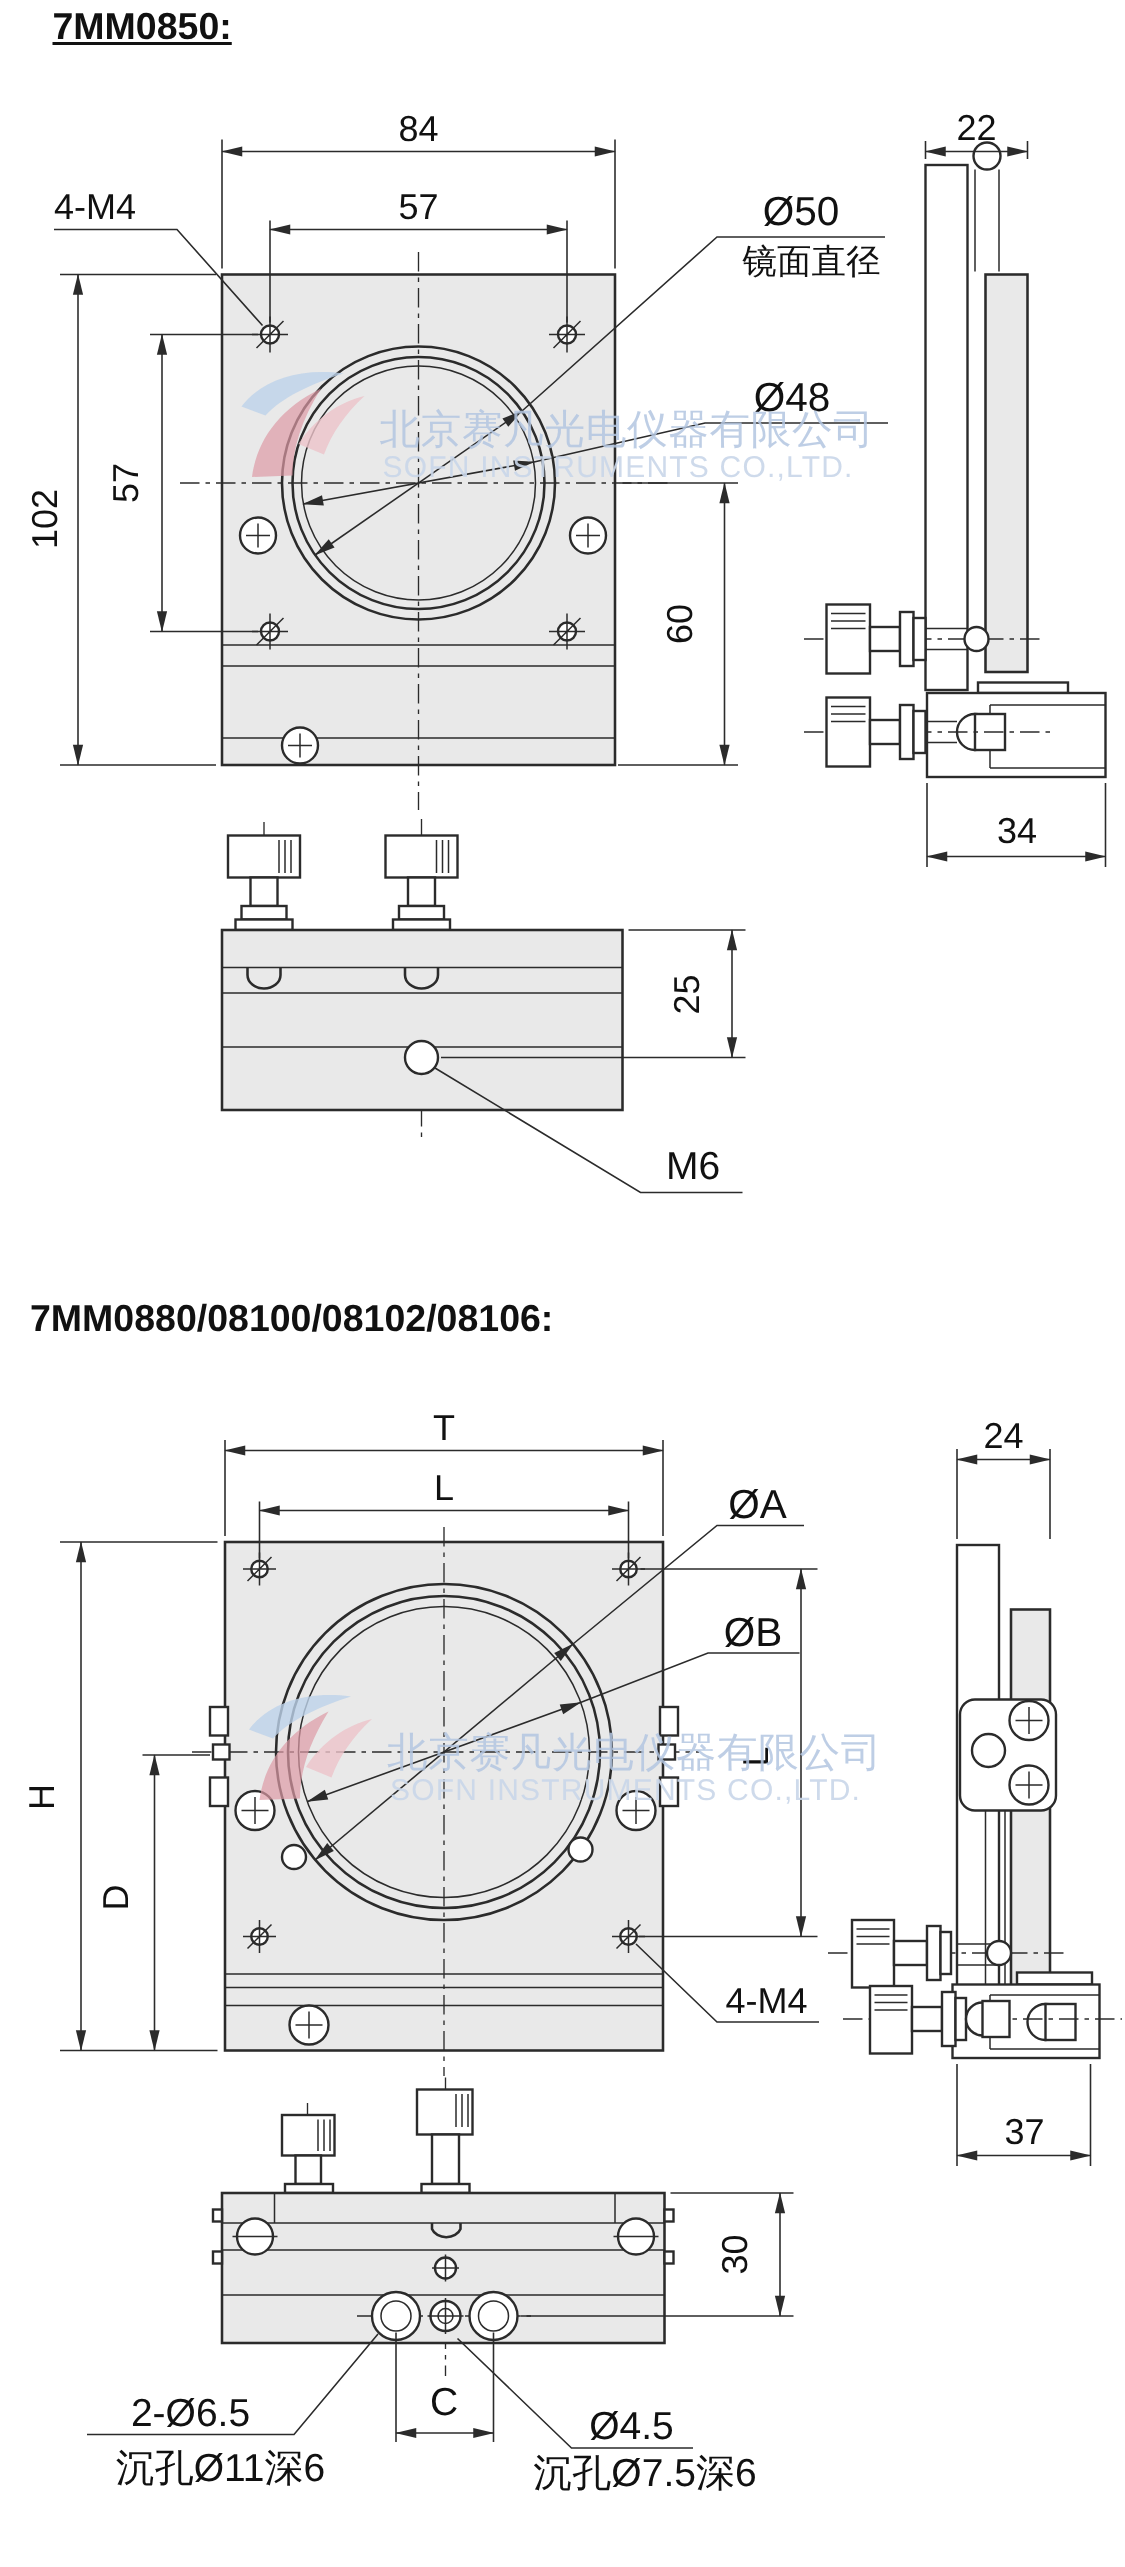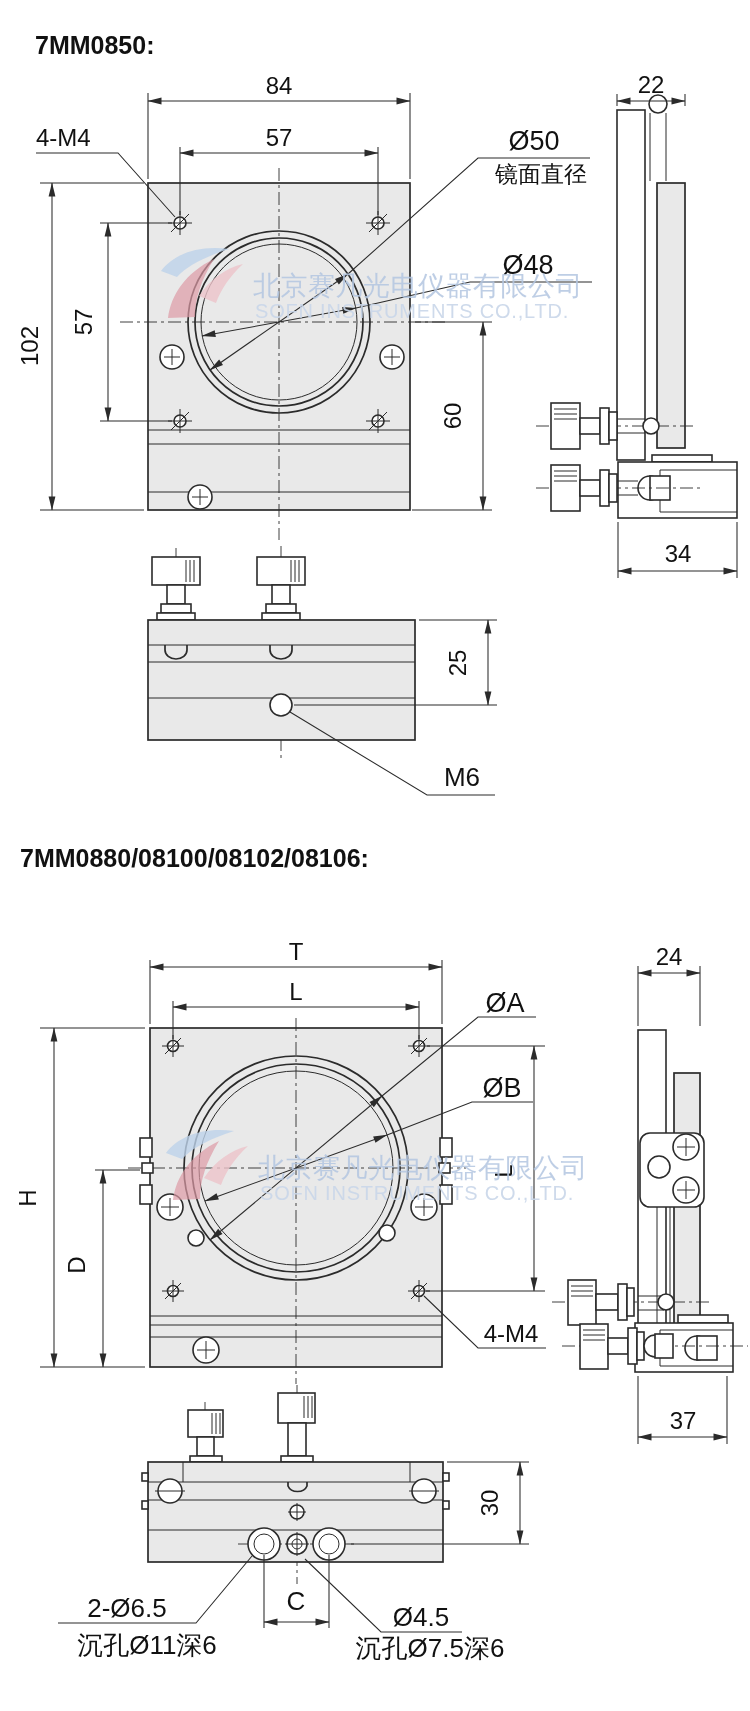--- a/index.html
+++ b/index.html
@@ -1,20 +1,20 @@
 <!DOCTYPE html>
 <html><head>
 <meta charset="utf-8">
 <style>
   html,body{margin:0;padding:0;background:#fff;}
   .page{position:relative;width:750px;height:1711px;background:#fff;overflow:hidden;
         font-family:"Liberation Sans","DejaVu Sans",sans-serif;}
   .title{position:absolute;font-weight:bold;font-size:25px;color:#111;white-space:nowrap;}
-  #t1{left:35px;top:31px;}
-  #t2{left:20px;top:844px;}
+  #t1{left:35px;top:4px;text-decoration:underline;}
+  #t2{left:20px;top:865px;}
   svg{position:absolute;left:0;display:block;}
   #s1{top:0;}
   #s2{top:810px;}
   .pl{fill:#e9e9e9;stroke:#2b2b2b;stroke-width:1.7;}
   .wh{fill:#ffffff;stroke:#2b2b2b;stroke-width:1.6;}
   .s{stroke:#2b2b2b;stroke-width:1.7;fill:none;}
   .t{stroke:#2b2b2b;stroke-width:1;fill:none;}
   .d{stroke:#2b2b2b;stroke-width:1.05;fill:none;}
   .c{stroke:#2b2b2b;stroke-width:0.9;fill:none;stroke-dasharray:13 4 3 4;}
   text{fill:#111;font-family:"Liberation Sans","DejaVu Sans",sans-serif;}

